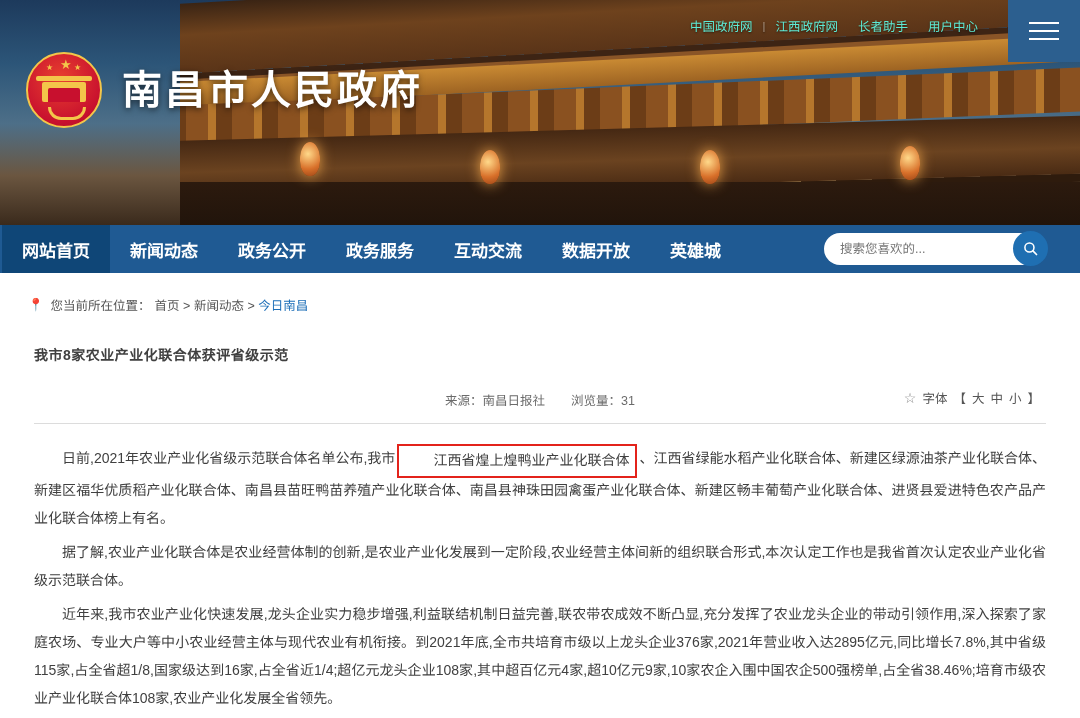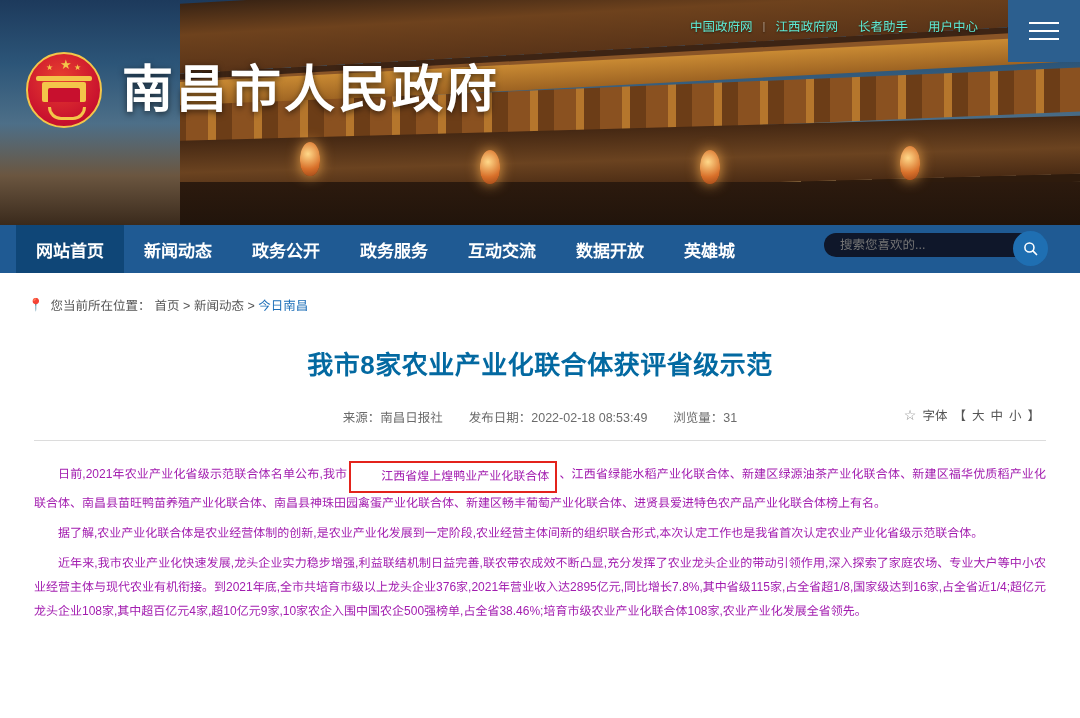--- a/index.html
+++ b/index.html
@@ -191,21 +191,21 @@
     line-height: 1;
   }
   .emblem .star.s1 { left: 38px; top: 10px; }
   .emblem .star.s2 { left: 24px; top: 16px; font-size: 8px; }
   .emblem .star.s3 { left: 52px; top: 16px; font-size: 8px; }
   .brand-text {
     margin-left: 16px;
     color: #ffffff;
   }
   .brand-cn {
-    font-size: 51px;
+    font-size: 40px;
     font-weight: bold;
     letter-spacing: 3px;
     line-height: 1.12;
     text-shadow: 0 2px 6px rgba(0,0,0,.6);
   }
   .brand-en {
     font-size: 12.5px;
     letter-spacing: .3px;
     margin-top: 6px;
     color: #f3efe6;
@@ -218,42 +218,42 @@
     width: 1080px;
     height: 48px;
     background: #1f5a93;
     display: flex;
     align-items: stretch;
     z-index: 5;
   }
   .nav-items {
     display: flex;
     align-items: stretch;
-    padding-left: 16px;
+    padding-left: 2px;
   }
   .nav-item {
     display: flex;
     align-items: center;
     padding: 0 20px;
     color: #ffffff;
     font-size: 17px;
     font-weight: bold;
     cursor: pointer;
     white-space: nowrap;
   }
   .nav-item.active {
     background: #0f4677;
   }
   .search-box {
     position: absolute;
     right: 34px;
     top: 8px;
     width: 222px;
-    height: 24px;
-    background: #0f172a;
+    height: 32px;
+    background: #ffffff;
     border-radius: 16px;
     display: flex;
     align-items: center;
     padding-left: 14px;
     box-sizing: border-box;
   }
   .search-box input {
     border: none;
     outline: none;
     font-size: 12.5px;
@@ -302,24 +302,24 @@
   }
   .breadcrumb a.current {
     color: #1e6fb8;
   }
 
   
   .article {
     padding: 0 34px;
   }
   .article-title {
-    text-align: center;
-    font-size: 26px;
+    text-align: left;
+    font-size: 14px;
     font-weight: bold;
-    color: #0369a1;
+    color: #404040;
     margin: 16px 0 0 0;
     letter-spacing: .5px;
   }
   .meta-row {
     position: relative;
     display: flex;
     justify-content: center;
     align-items: flex-start;
     gap: 26px;
     font-size: 12.5px;
@@ -338,23 +338,23 @@
     color: #555;
   }
   .star-icon { color: #8a8a8a; font-size: 14px; }
   .fs-opt { cursor: pointer; }
   .divider {
     height: 1px;
     background: #dcdcdc;
     margin: 0 0 18px 0;
   }
   .para {
-    font-size: 12px;
+    font-size: 14px;
     line-height: 2.0;
-    color: #a21caf;
+    color: #404040;
     text-indent: 2em;
     margin: 0 0 6px 0;
     text-align: justify;
   }
   .para.second { margin-top: 1px; }
 
   
   .redbox {
     display: inline-block;
     border: 2px solid #e3231b;
@@ -451,23 +451,20 @@
   </div>
 
   <div class="article">
     <h1 class="article-title">我市8家农业产业化联合体获评省级示范</h1>
 
     <div class="meta-row">
       <span>
         <span>来源：</span><span>南昌日报社</span>
       </span>
       <span>
-        <span>发布日期：</span><span>2022-02-18 08:53:49</span>
-      </span>
-      <span>
         <span>浏览量：</span><span>31</span>
       </span>
 
       <span class="font-size-tools">
         <span class="star-icon">☆</span>
         <span>字体</span>
         <span>【</span>
         <span class="fs-opt">大</span>
         <span class="fs-opt">中</span>
         <span class="fs-opt">小</span>

